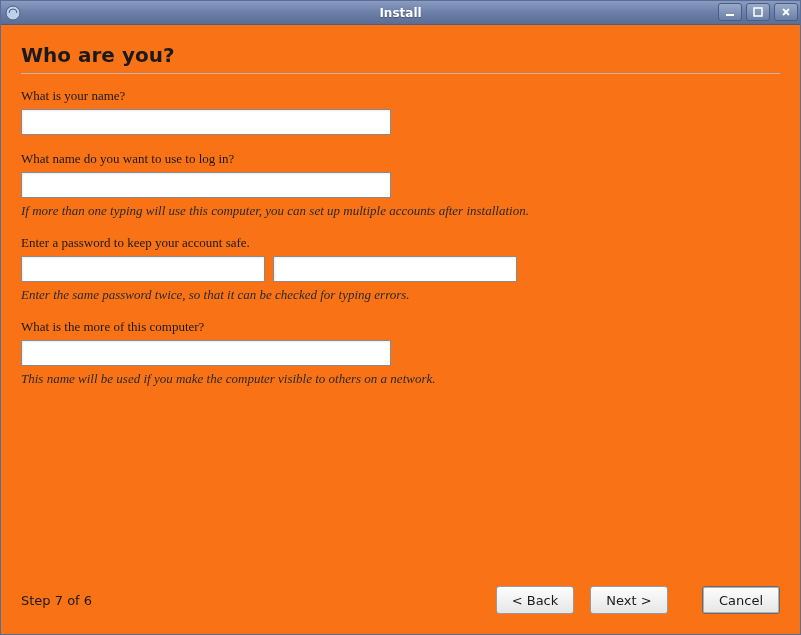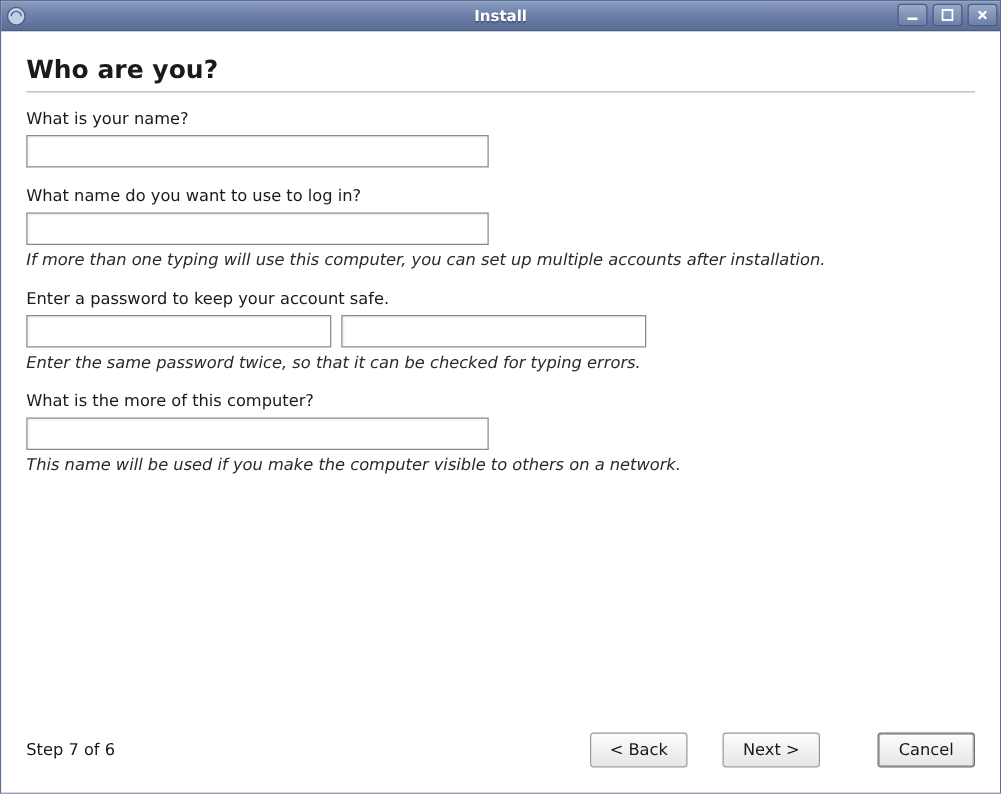--- a/index.html
+++ b/index.html
@@ -65,39 +65,40 @@
       justify-content: center;
       cursor: pointer;
       color: #ffffff;
     }
     .titlebar-btn svg {
       width: 10px;
       height: 10px;
     }
     .content {
       flex: 1;
-      background: #ffffff;
+      background: #f97316;
       padding: 18px 20px 10px 20px;
       display: flex;
       flex-direction: column;
       color: #1a1a1a;
     }
     .page-title {
       font-size: 20px;
       font-weight: bold;
       color: #1a1a1a;
       margin-bottom: 6px;
     }
     .hr {
       border: none;
       border-top: 1px solid #b8b8b8;
       margin-bottom: 14px;
     }
     .field-group {
       margin-bottom: 16px;
+      font-family: Liberation Serif, serif;
     }
     .field-label {
       display: block;
       margin-bottom: 5px;
       color: #1a1a1a;
       font-size: 13px;
     }
     .text-input {
       height: 26px;
       border: 1px solid #8a8a8a;
@@ -130,21 +131,21 @@
       padding-top: 10px;
       padding-bottom: 10px;
     }
     .step-label {
       font-size: 13px;
       color: #1a1a1a;
     }
     .footer-buttons {
       margin-left: auto;
       display: flex;
-      gap: 28px;
+      gap: 16px;
       align-items: center;
     }
     .btn {
       min-width: 78px;
       height: 28px;
       padding: 0 12px;
       background: linear-gradient(to bottom, #fdfdfd, #e6e6e6);
       border: 1px solid #9a9a9a;
       border-radius: 3px;
       font-size: 13px;

